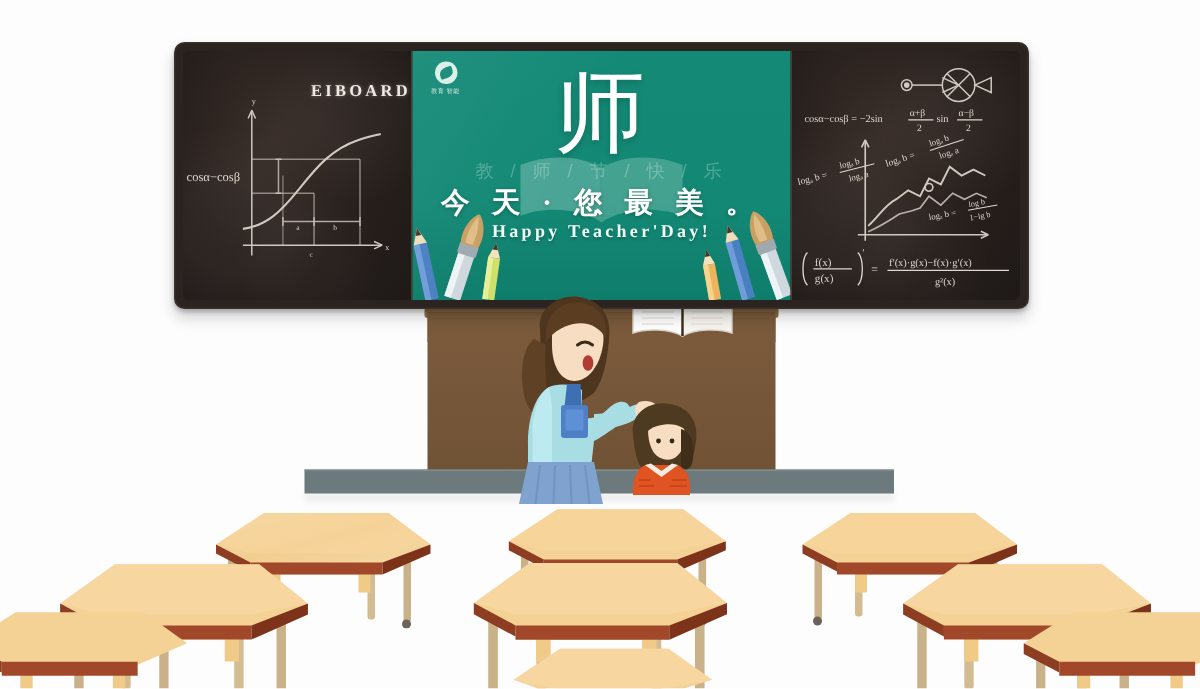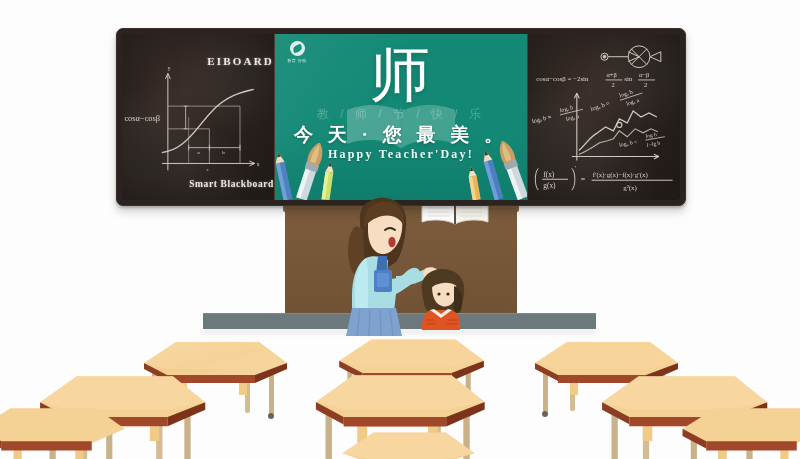--- a/index.html
+++ b/index.html
@@ -244,21 +244,20 @@
             <path d="M64 73 v23 M62 73 h4 M62 96 h4" opacity=".8"></path>
           </g>
           <text x="46" y="36" fill="#ded7cf" font-size="5.5" font-family="Liberation Serif, serif">y</text>
           <text x="136" y="134" fill="#ded7cf" font-size="5.5" font-family="Liberation Serif, serif">x</text>
           <text x="76" y="121" fill="#ded7cf" font-size="5" font-family="Liberation Serif, serif">a</text>
           <text x="101" y="121" fill="#ded7cf" font-size="5" font-family="Liberation Serif, serif">b</text>
           <text x="85" y="139" fill="#ded7cf" font-size="5" font-family="Liberation Serif, serif">c</text>
           <text x="2" y="88" fill="#ded7cf" font-size="8.5" font-family="Liberation Serif, serif">cosα−cosβ</text>
         </svg>
 
-        <div class="chalk-title bottom">Smart Blackboard</div>
       </div>
 
       <div class="screen">
 
         <div class="brand-logo">
           <div class="brand-mark"></div>
           <div class="brand-text">教育  智能</div>
         </div>
 
         <svg class="open-book-bg" viewBox="0 0 120 52">

